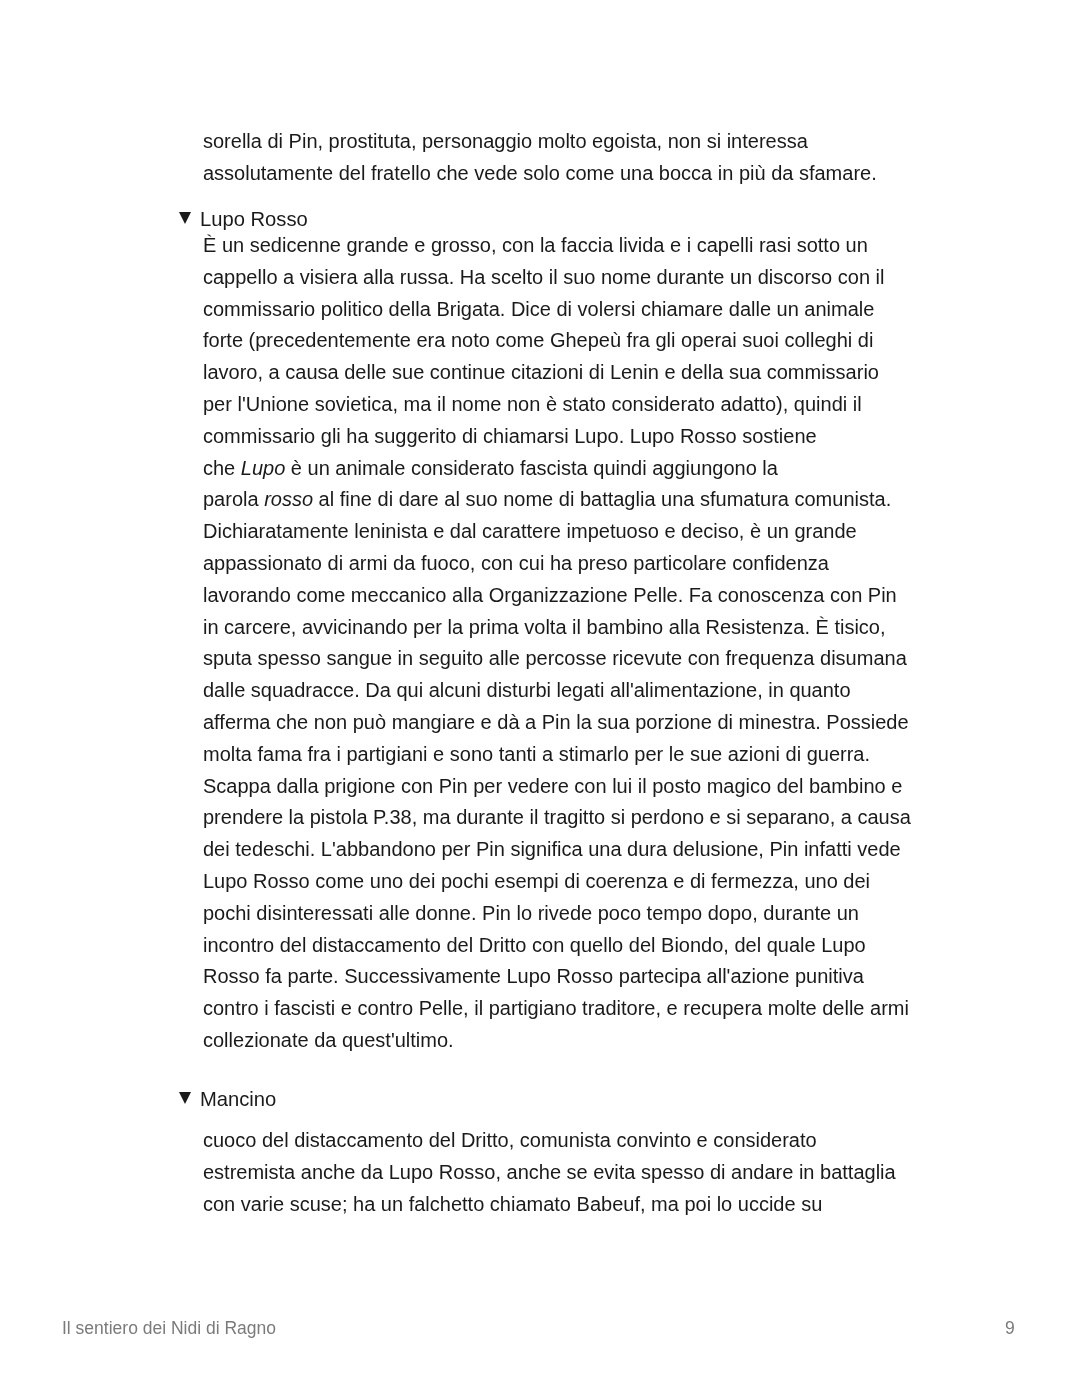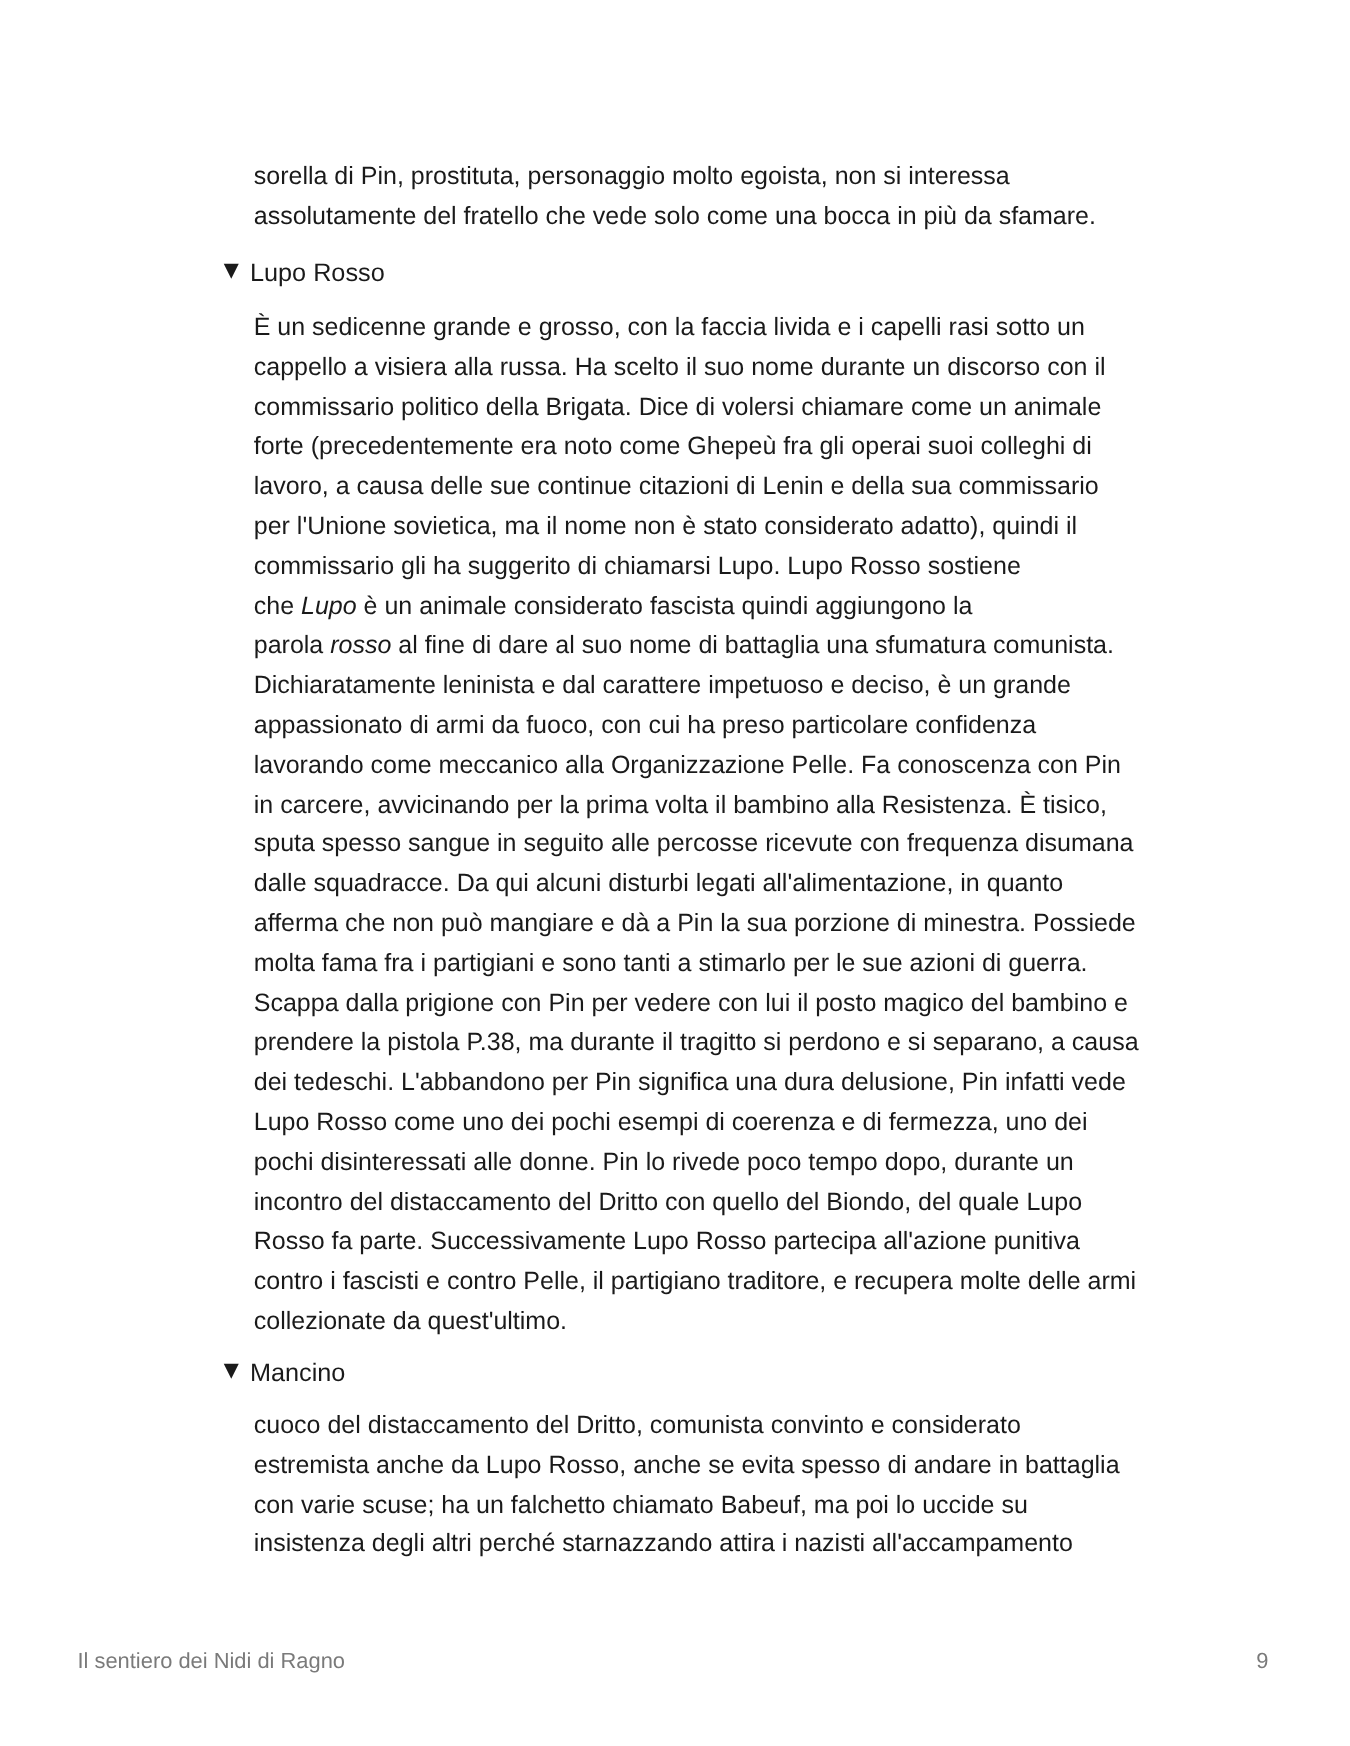--- a/index.html
+++ b/index.html
@@ -78,24 +78,24 @@
 
   <div class="block" style="top:126px;">
     <span class="line">sorella di Pin, prostituta, personaggio molto egoista, non si interessa</span>
     <span class="line">assolutamente del fratello che vede solo come una bocca in più da sfamare.</span>
   </div>
 
   <div class="summary" style="top:205px;text-align:center;">
     <span class="tri"></span><span>Lupo Rosso</span>
   </div>
 
-  <div class="block" id="sec0" style="top:247px;">
+  <div class="block" id="sec0" style="top:230px;">
       <span class="line"><span>È un sedicenne grande e grosso, con la faccia livida e i capelli rasi sotto un</span></span>
       <span class="line"><span>cappello a visiera alla russa. Ha scelto il suo nome durante un discorso con il</span></span>
-      <span class="line"><span>commissario politico della Brigata. Dice di volersi chiamare come un animale</span></span>
+      <span class="line"><span>commissario politico della Brigata. Dice di volersi chiamare dalle un animale</span></span>
       <span class="line"><span>forte (precedentemente era noto come </span><a class="link">Ghepeù</a><span> fra gli operai suoi colleghi di</span></span>
       <span class="line"><span>lavoro, a causa delle sue continue citazioni di </span><a class="link">Lenin</a><span> e della sua commissario</span></span>
       <span class="line"><span>per l'</span><a class="link">Unione sovietica</a><span>, ma il nome non è stato considerato adatto), quindi il</span></span>
       <span class="line"><span>commissario gli ha suggerito di chiamarsi Lupo. Lupo Rosso sostiene</span></span>
       <span class="line"><span>che </span><em>Lupo</em><span> è un animale considerato fascista quindi aggiungono la</span></span>
       <span class="line"><span>parola </span><em>rosso</em><span> al fine di dare al suo nome di battaglia una sfumatura </span><a class="link">comunista</a><span>.</span></span>
       <span class="line"><span>Dichiaratamente </span><a class="link">leninista</a><span> e dal carattere impetuoso e deciso, è un grande</span></span>
       <span class="line"><span>appassionato di armi da fuoco, con cui ha preso particolare confidenza</span></span>
       <span class="line"><span>lavorando come meccanico alla </span><a class="link">Organizzazione Pelle</a><span>. Fa conoscenza con Pin</span></span>
       <span class="line"><span>in carcere, avvicinando per la prima volta il bambino alla Resistenza. È tisico,</span></span>
@@ -115,19 +115,18 @@
     </div>
 
   <div class="summary" style="top:1085px;">
     <span class="tri"></span><span>Mancino</span>
   </div>
 
   <div class="block" id="sec1" style="top:1125px;">
       <span class="line"><span>cuoco del distaccamento del Dritto, comunista convinto e considerato</span></span>
       <span class="line"><span>estremista anche da Lupo Rosso, anche se evita spesso di andare in battaglia</span></span>
       <span class="line"><span>con varie scuse; ha un falchetto chiamato Babeuf, ma poi lo uccide su</span></span>
-      <span class="line"><span>insistenza degli altri perché starnazzando attira i nazisti all'accampamento</span></span>
     </div>
 
   <div class="footer-left">Il sentiero dei Nidi di Ragno</div>
   <div class="footer-right">9</div>
 
 </div>
 
 </body></html>

